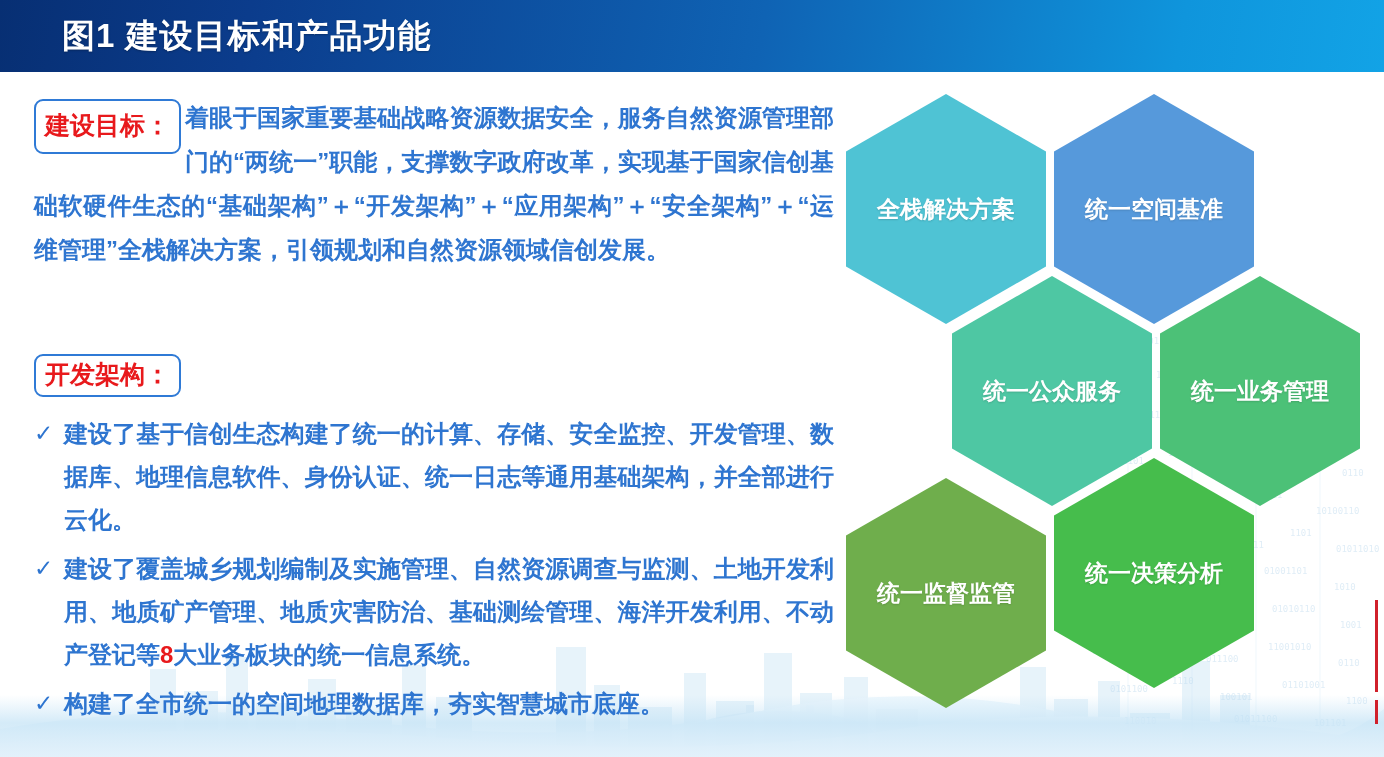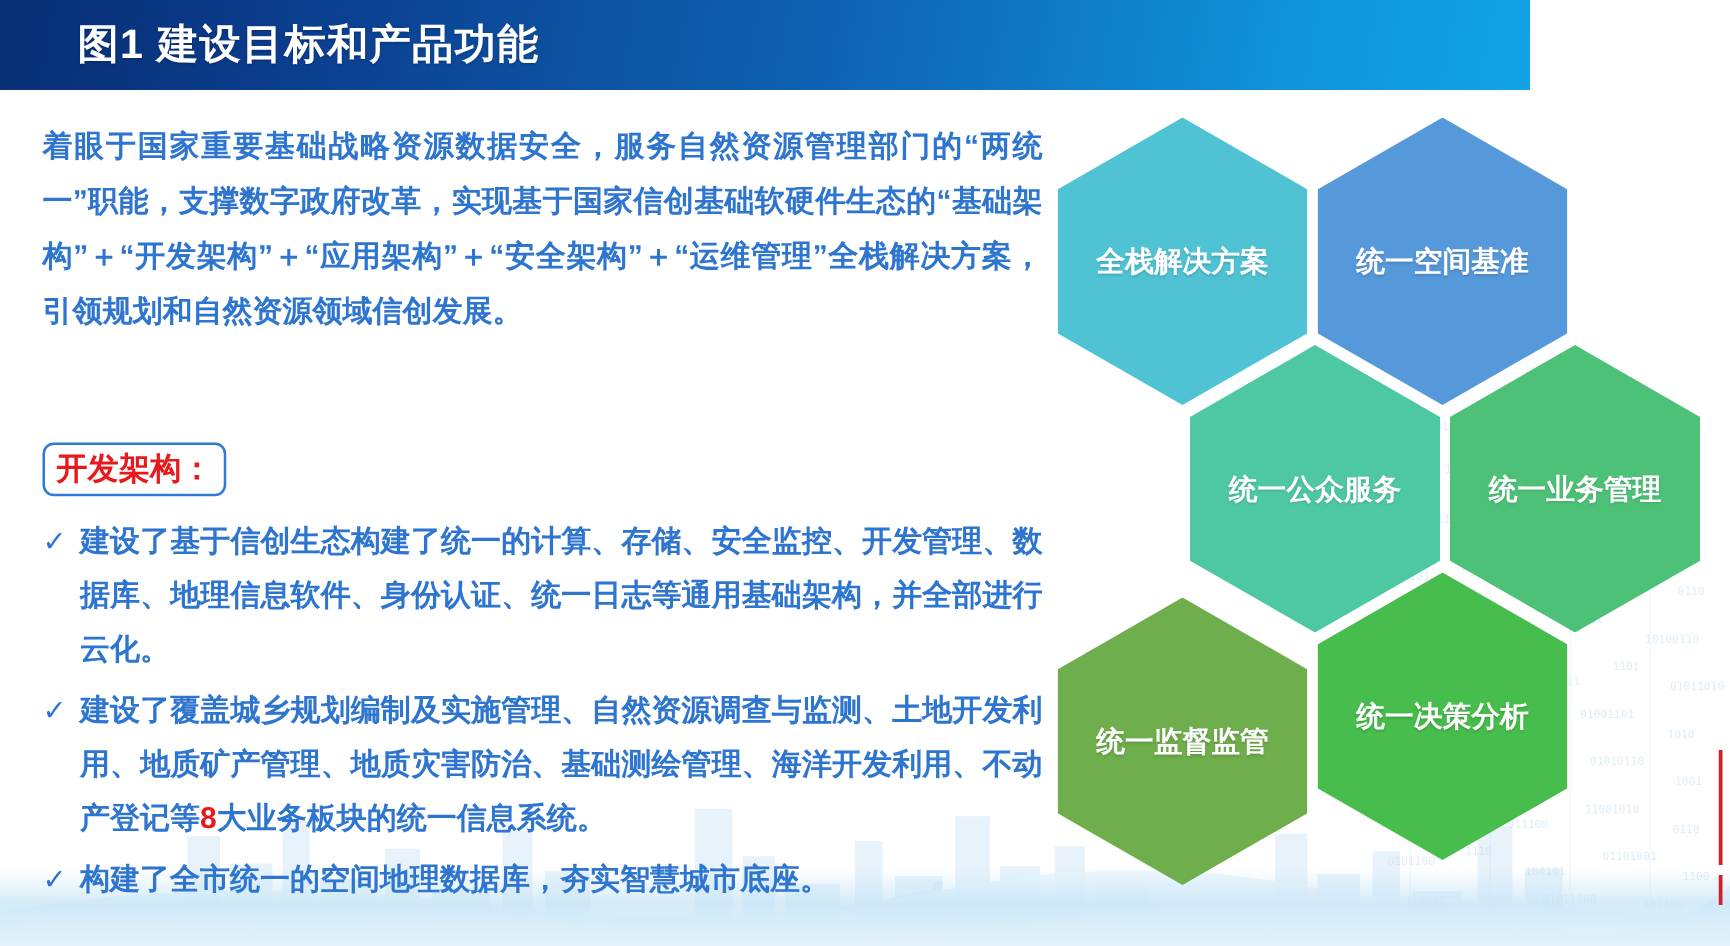--- a/index.html
+++ b/index.html
@@ -15,21 +15,21 @@
   #slide {
     position:absolute; inset:0;
     width:1384px; height:757px;
     background:#ffffff;
     overflow:hidden;
   }
 
   
   #header-bar {
     position:absolute; left:0; top:0;
-    width:1224px; height:72px;
+    width:1384px; height:72px;
     background:linear-gradient(100deg,#072f73 0%,#0b3c8c 18%,#0f63b4 55%,#0f95dc 85%,#12a3e6 100%);
   }
   #header-title {
     position:absolute; left:62px; top:50%;
     transform:translateY(-50%);
     color:#ffffff;
     font-size:33px;
     font-weight:bold;
     letter-spacing:1px;
     white-space:nowrap;
@@ -274,21 +274,23 @@
   <div id="wave-band" class="bg-art"></div>
 
   <div id="header-bar">
     <div id="header-title">图1  建设目标和产品功能</div>
   </div>
 
   <div id="left-col">
 
     <div id="goal-block">
       <div id="goal-paragraph">
-        <span>着眼于国家重要基础战略资源数据安全，服务自然资源管理部门的“两统一”职能，支撑数字政府改革，实现基于国家信创基础软硬件生态的“基础架构”＋“开发架构”＋“应用架构”＋“安全架构”＋“运维管理”全栈解决方案，引领规划和自然资源领域信创发展。</span>
+        <span class="tag-box">
+          <span class="tag-label">建设目标：</span>
+        </span><span>着眼于国家重要基础战略资源数据安全，服务自然资源管理部门的“两统一”职能，支撑数字政府改革，实现基于国家信创基础软硬件生态的“基础架构”＋“开发架构”＋“应用架构”＋“安全架构”＋“运维管理”全栈解决方案，引领规划和自然资源领域信创发展。</span>
       </div>
     </div>
 
     <div id="func-head">
       <span class="tag-box">
         <span class="tag-label">开发架构：</span>
       </span>
     </div>
 
     <div id="bullet-list">

